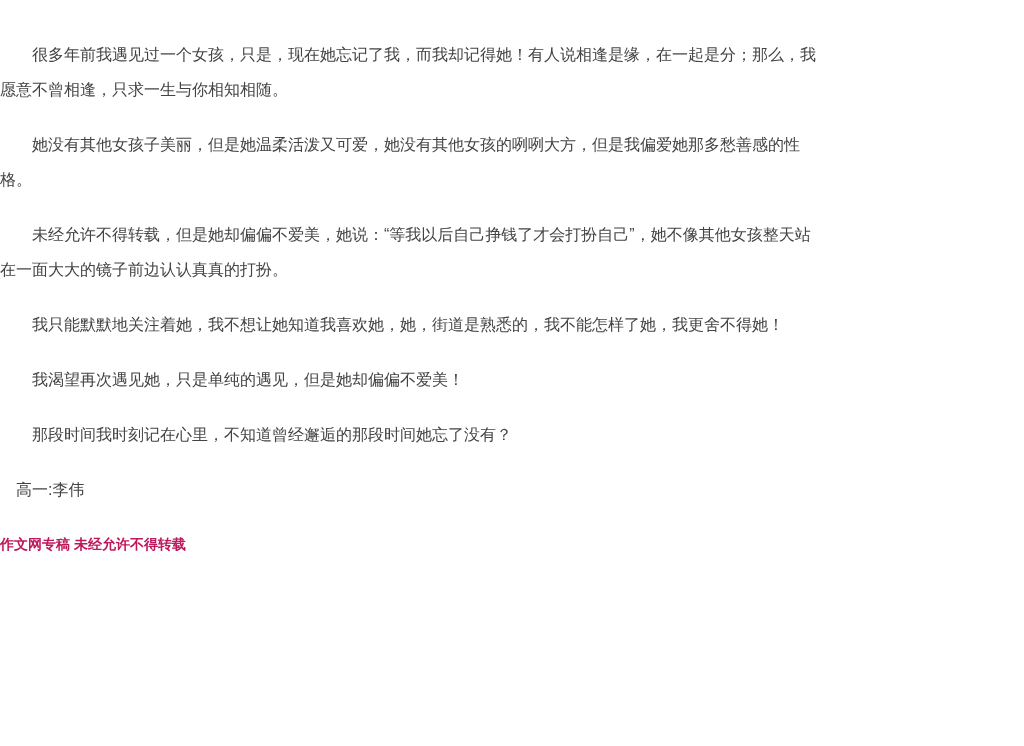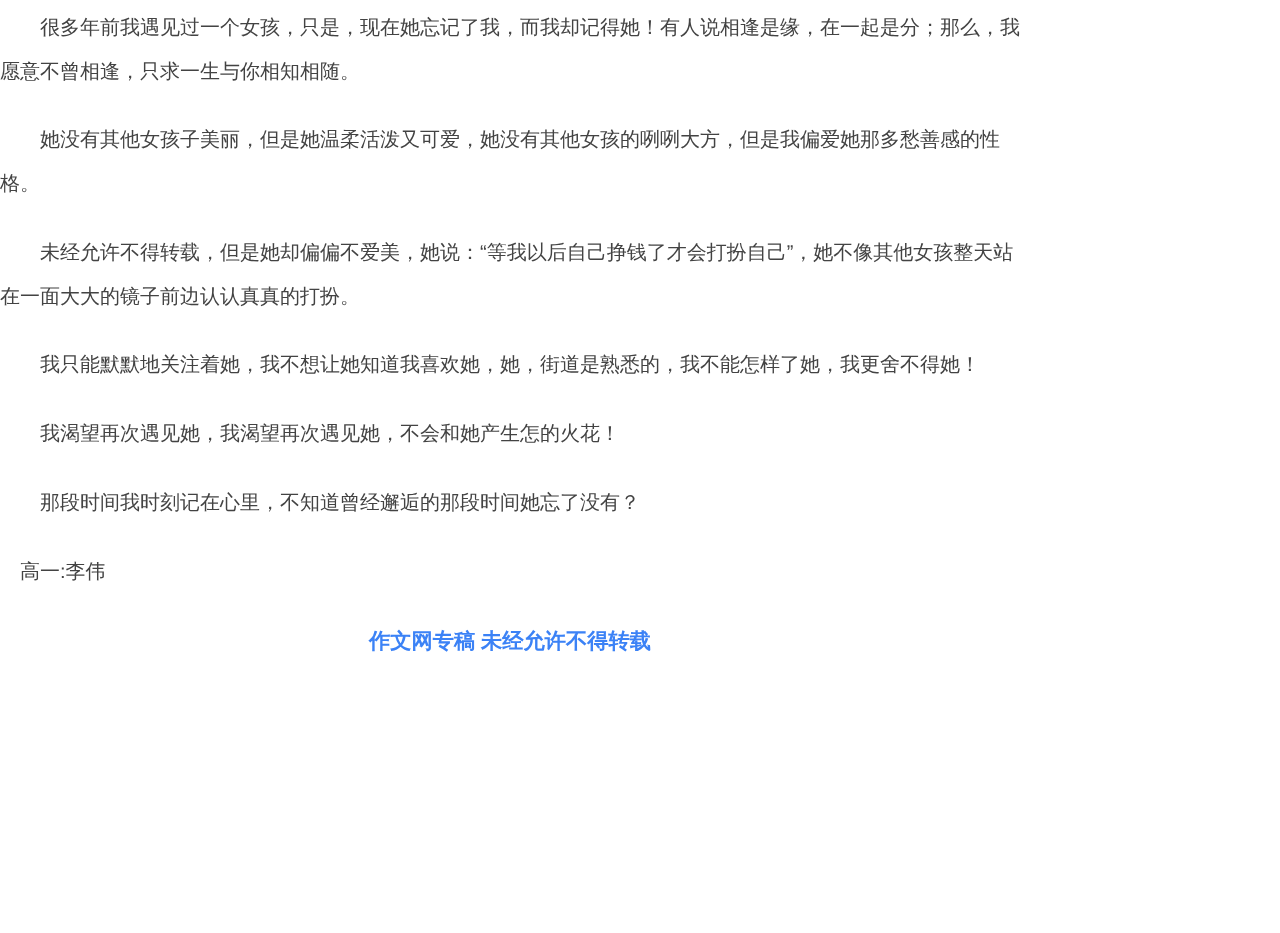--- a/index.html
+++ b/index.html
@@ -12,43 +12,44 @@
     height: 746px;
     overflow: hidden;
     font-family: "Liberation Sans", "DejaVu Sans", sans-serif;
   }
   .doc {
     width: 816px;
     padding-top: 5px;
     color: #434343;
     font-size: 16px;
     line-height: 35px;
+    margin-top: 32px;
   }
   .doc p.para {
     margin: 0 0 20px 0;
     text-indent: 2em;
     word-break: break-all;
   }
   .doc p.byline {
     margin: 0 0 20px 0;
     text-indent: 1em;
   }
   .doc p.footer-notice {
     margin: 0;
-    text-align: center;
+    text-align: left;
     font-weight: bold;
-    font-size: 17px;
-    color: #3b82f6;
+    font-size: 14px;
+    color: #be185d;
   }
 </style>
 </head>
 <body>
 
 <div class="doc">
   <p class="para">很多年前我遇见过一个女孩，只是，现在她忘记了我，而我却记得她！有人说相逢是缘，在一起是分；那么，我愿意不曾相逢，只求一生与你相知相随。</p>
   <p class="para">她没有其他女孩子美丽，但是她温柔活泼又可爱，她没有其他女孩的咧咧大方，但是我偏爱她那多愁善感的性格。</p>
   <p class="para">未经允许不得转载，但是她却偏偏不爱美，她说：“等我以后自己挣钱了才会打扮自己”，她不像其他女孩整天站在一面大大的镜子前边认认真真的打扮。</p>
   <p class="para">我只能默默地关注着她，我不想让她知道我喜欢她，她，街道是熟悉的，我不能怎样了她，我更舍不得她！</p>
-  <p class="para">我渴望再次遇见她，我渴望再次遇见她，不会和她产生怎的火花！</p>
+  <p class="para">我渴望再次遇见她，只是单纯的遇见，但是她却偏偏不爱美！</p>
   <p class="para">那段时间我时刻记在心里，不知道曾经邂逅的那段时间她忘了没有？</p>
   <p class="byline">高一:李伟</p>
   <p class="footer-notice">作文网专稿 未经允许不得转载</p>
 </div>
 
 </body></html>

